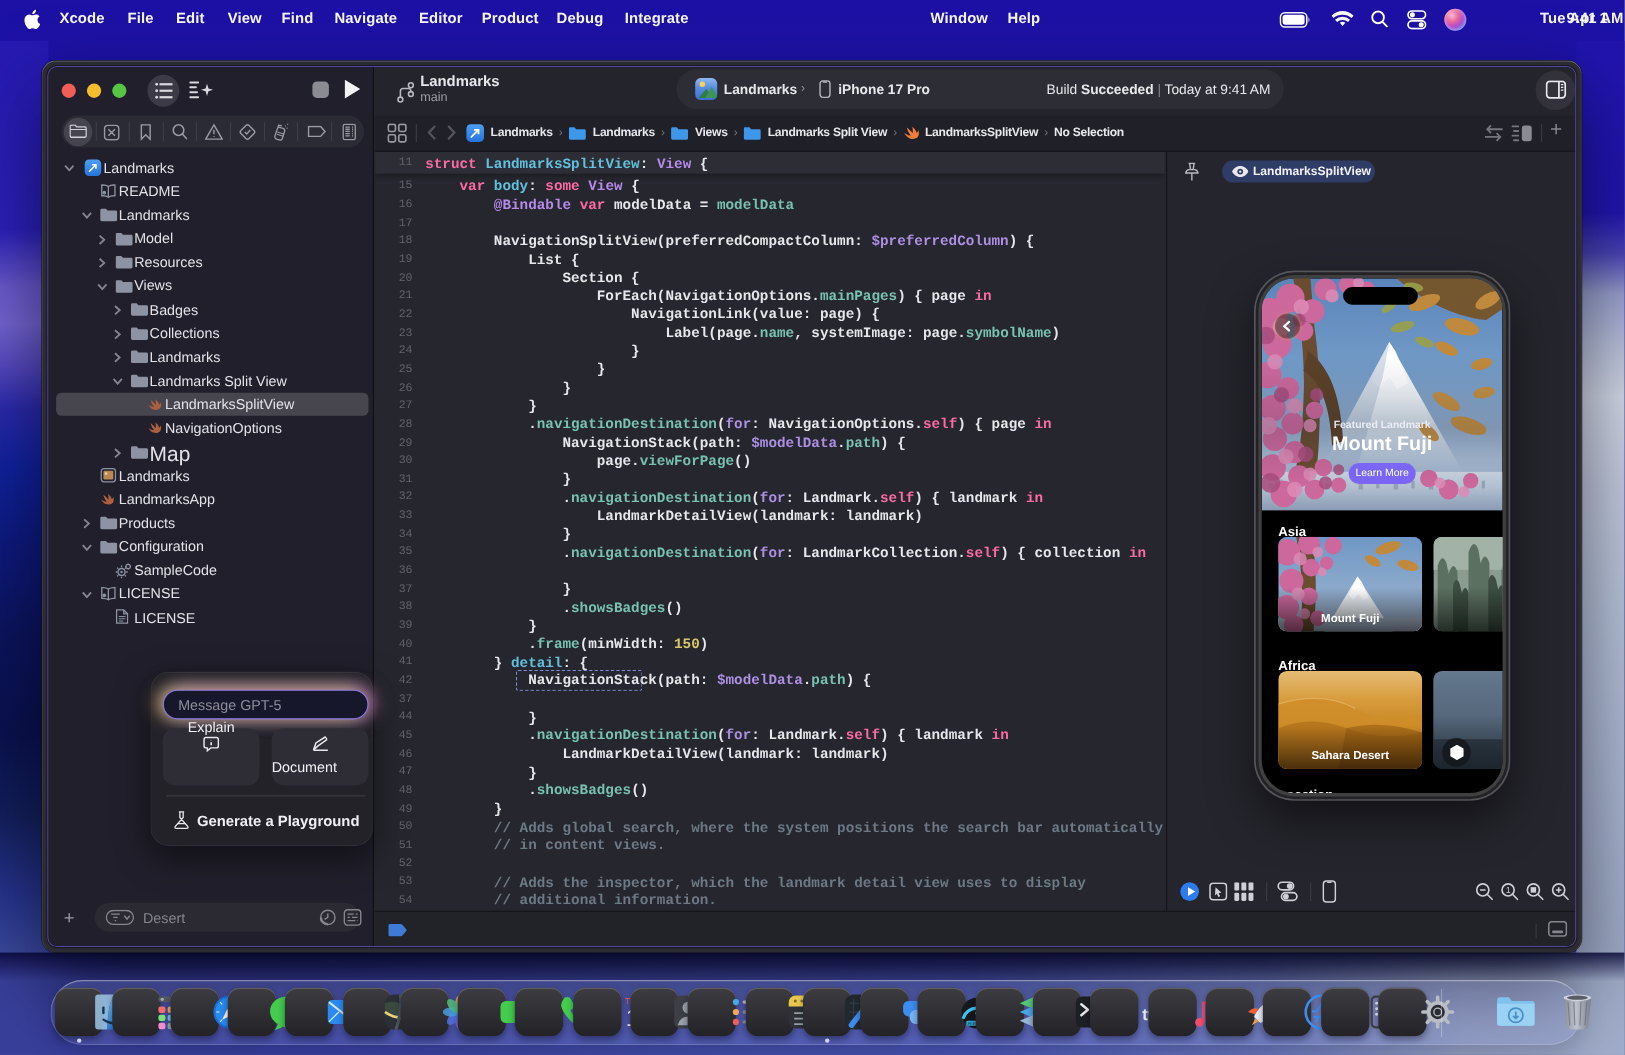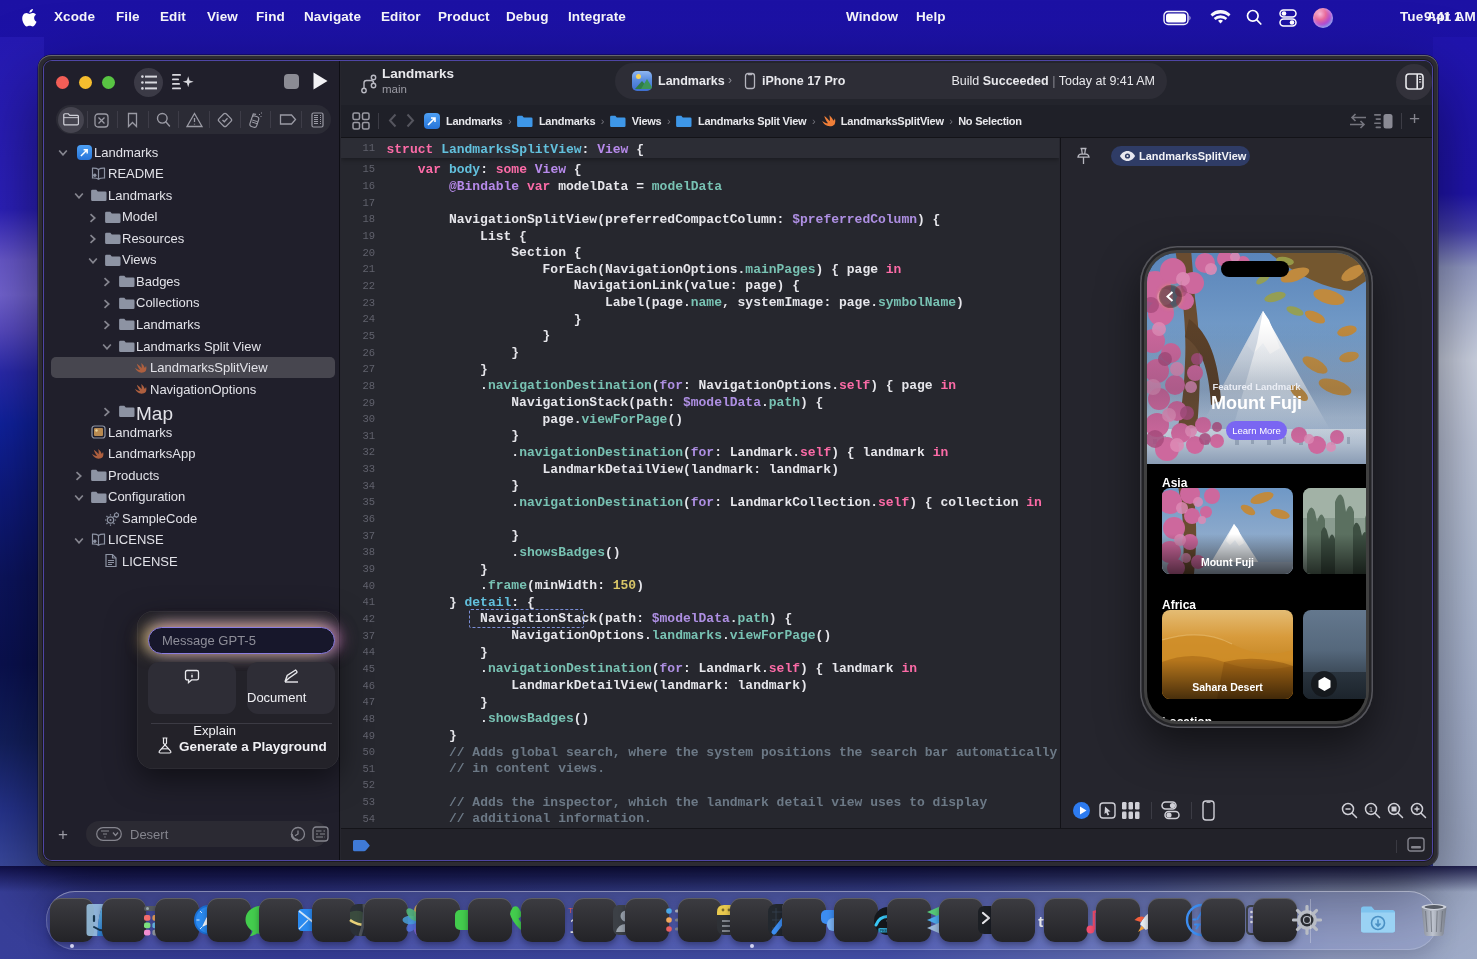--- a/index.html
+++ b/index.html
@@ -425,21 +425,21 @@
 
 <div class="abs" style="left:93px;top:550px;width:202px;height:158px;border-radius:16px;background:#232229;box-shadow:0 10px 30px rgba(0,0,0,.5), inset 0 0 0 .5px rgba(255,255,255,.09)"></div>
 <div class="abs" style="left:104px;top:566px;width:187px;height:27px;border-radius:13.5px;background:#17172b;border:1.5px solid #8a7ce0;box-shadow:-7px -1px 15px rgba(238,198,105,.55), 7px -1px 15px rgba(230,125,205,.5), 0 -5px 14px rgba(215,210,245,.4), 0 5px 12px rgba(150,190,225,.22)"></div>
 <div class="abs" style="left:118px;top:572px;font-size:13px;color:#8e8e99">Message GPT-5</div>
 <div class="abs" style="left:104px;top:601px;width:88px;height:52px;border-radius:11px;background:#2e2d36"></div>
 <div class="abs" style="left:203px;top:601px;width:88px;height:52px;border-radius:11px;background:#2e2d36"></div>
 <svg class="abs" style="left:140px;top:608px" width="16" height="15" viewBox="0 0 16 15" fill="none" stroke="#e8e8ec" stroke-width="1.3">
         <path d="M1.5 3.2 q0-1.7 1.7-1.7 h9.6 q1.7 0 1.7 1.7 v6 q0 1.7-1.7 1.7 h-5.2 l-3.1 2.6 v-2.6 h-1.3 q-1.7 0-1.7-1.7z"></path>
         <path d="M8 5.8 v2.6 M8 4.1 v.2" stroke-width="1.5"></path>
       </svg>
-<div class="abs" style="left:104px;top:662px;width:88px;text-align:right;font-size:13px;color:#f0f0f4">Explain</div>
+<div class="abs" style="left:104px;top:592px;width:88px;text-align:center;font-size:13px;color:#f0f0f4">Explain</div>
 <svg class="abs" style="left:239px;top:608px" width="17" height="15" viewBox="0 0 17 15" fill="none" stroke="#e8e8ec" stroke-width="1.4">
         <path d="M2 12.8 L4.2 6.4 L12.6 1 q1.8 1.4 1.3 2.6 L5.8 9.3z" fill="none"></path>
         <path d="M2 13 h13"></path>
       </svg>
 <div class="abs" style="left:203px;top:629px;width:88px;font-size:13px;color:#f0f0f4">Document</div>
 <div class="abs" style="left:107px;top:662px;width:181px;height:1px;background:#3c3b44"></div>
 <svg class="abs" style="left:114px;top:676px" width="14" height="17" viewBox="0 0 14 17" fill="none" stroke="#e8e8ec" stroke-width="1.2">
         <path d="M4.6 1 h4.8 M5.5 1 V6.2 L12.6 14.2 q1 1.8 -1.1 1.8 H2.5 q-2.1 0 -1.1 -1.8 L8.5 6.2 V1"></path>
         <path d="M3.5 11.8 h7" stroke-width="1.1"></path>
       </svg>
@@ -516,21 +516,20 @@
 <div class="code pl abs" style="left:45.5px;top:406.9px">                .<span class="mem">showsBadges</span>()</div>
 <div class="gut" style="left:0px;top:425.0px;width:34px">39</div>
 <div class="code pl abs" style="left:45.5px;top:423.5px">            }</div>
 <div class="gut" style="left:0px;top:441.7px;width:34px">40</div>
 <div class="code pl abs" style="left:45.5px;top:440.1px">            .<span class="mem">frame</span>(minWidth: <span class="num">150</span>)</div>
 <div class="gut" style="left:0px;top:458.3px;width:34px">41</div>
 <div class="code pl abs" style="left:45.5px;top:456.8px">        } <span class="ty">detail</span>: {</div>
 <div class="gut" style="left:0px;top:474.9px;width:34px">42</div>
 <div class="code pl abs" style="left:45.5px;top:473.4px">            NavigationStack(path: <span class="dol">$modelData</span>.<span class="mem">path</span>) {</div>
 <div class="gut" style="left:0px;top:491.6px;width:34px">37</div>
-<div class="code pl abs" style="left:45.5px;top:490.1px">                NavigationOptions.<span class="mem">landmarks</span>.<span class="mem">viewForPage</span>()</div>
 <div class="gut" style="left:0px;top:508.3px;width:34px">44</div>
 <div class="code pl abs" style="left:45.5px;top:506.8px">            }</div>
 <div class="gut" style="left:0px;top:524.9px;width:34px">45</div>
 <div class="code pl abs" style="left:45.5px;top:523.4px">            .<span class="mem">navigationDestination</span>(<span class="dol">for</span>: Landmark.<span class="k">self</span>) { landmark <span class="k">in</span></div>
 <div class="gut" style="left:0px;top:541.5px;width:34px">46</div>
 <div class="code pl abs" style="left:45.5px;top:540.0px">                LandmarkDetailView(landmark: landmark)</div>
 <div class="gut" style="left:0px;top:558.2px;width:34px">47</div>
 <div class="code pl abs" style="left:45.5px;top:556.7px">            }</div>
 <div class="gut" style="left:0px;top:574.9px;width:34px">48</div>
 <div class="code pl abs" style="left:45.5px;top:573.4px">            .<span class="mem">showsBadges</span>()</div>

